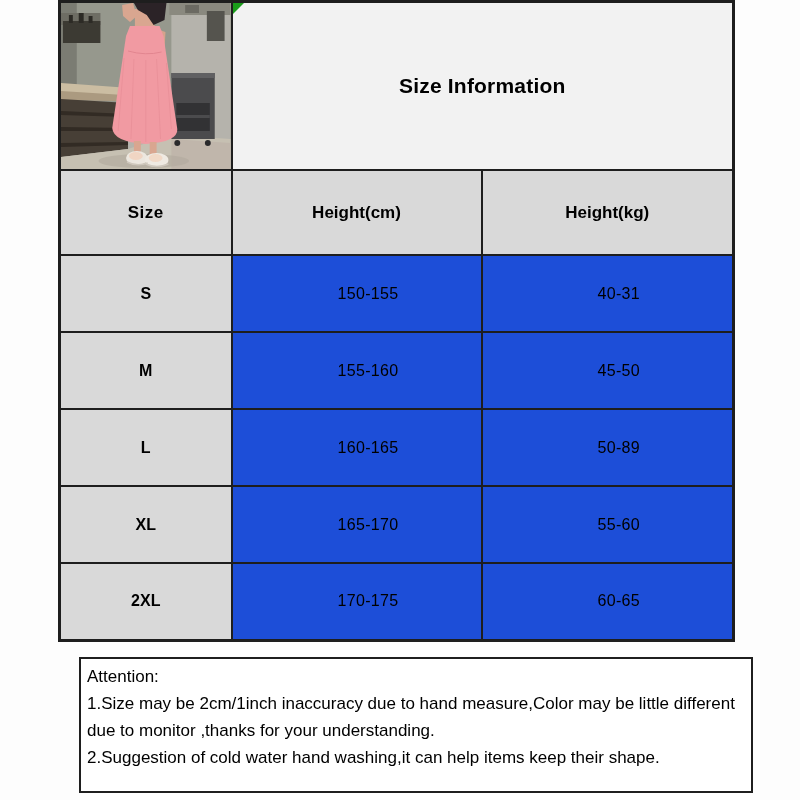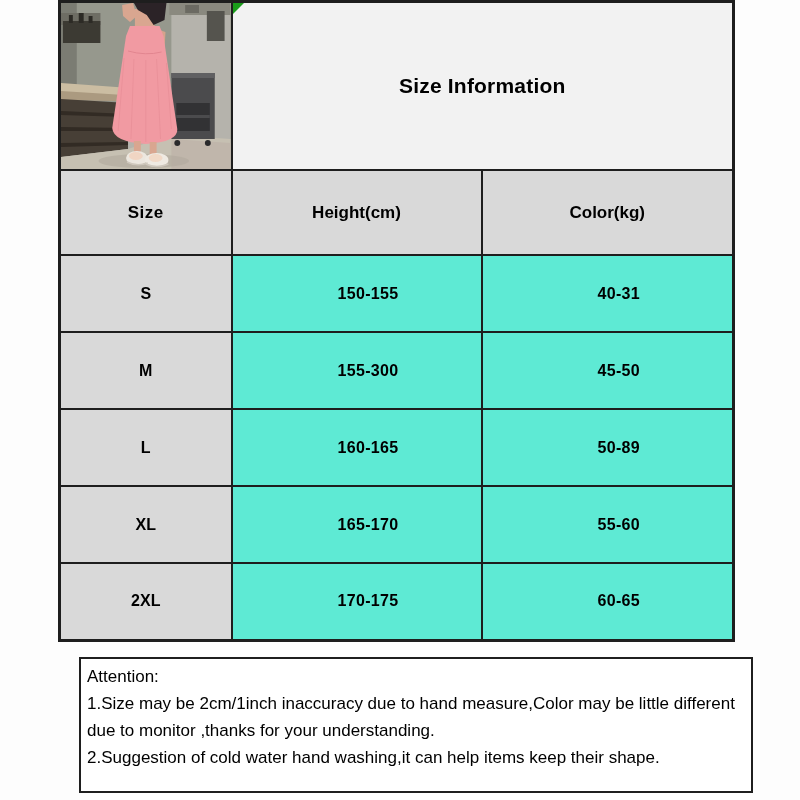--- a/index.html
+++ b/index.html
@@ -18,21 +18,21 @@
   .title-cell{background:#f2f2f2;position:relative;}
   .title-text{font-size:21px;font-weight:bold;letter-spacing:0.2px;}
   .corner-flag{position:absolute;top:0;left:0;width:0;height:0;
     border-top:11px solid #1a9c1a;border-right:11px solid transparent;}
 
   tr.head-row th{background:#d9d9d9;height:83px;font-size:17px;font-weight:bold;}
   th.size-head{font-size:29px;letter-spacing:0.5px;margin-left:20px;}
 
   tr.data-row{height:77px;}
   tr.data-row td.label{background:#d9d9d9;font-weight:bold;font-size:16px;}
-  tr.data-row td.value{background:#5eead4;font-size:16px;font-weight:700;letter-spacing:0.3px;padding-left:23px;}
+  tr.data-row td.value{background:#1d4ed8;font-size:16px;font-weight:400;letter-spacing:0.3px;padding-left:23px;}
 
   
   .attention{position:absolute;left:79px;top:657px;width:674px;height:136px;
     box-sizing:border-box;background:#ffffff;border:2px solid #1e1e1e;
     padding:4px 8px 0 6px;font-size:17px;line-height:27px;}
   .attention p{margin:0;}
 </style>
 </head>
 <body>
 
@@ -113,31 +113,31 @@
       </td>
       <td class="title-cell" colspan="2">
         <span class="corner-flag"></span>
         <span class="title-text">Size Information</span>
       </td>
     </tr>
 
     <tr class="head-row">
       <th class="size-head">Size</th>
       <th>Height(cm)</th>
-      <th>Color(kg)</th>
+      <th>Height(kg)</th>
     </tr>
 
     <tr class="data-row">
       <td class="label">S</td>
       <td class="value">150-155</td>
       <td class="value">40-31</td>
     </tr>
     <tr class="data-row">
       <td class="label">M</td>
-      <td class="value">155-300</td>
+      <td class="value">155-160</td>
       <td class="value">45-50</td>
     </tr>
     <tr class="data-row">
       <td class="label">L</td>
       <td class="value">160-165</td>
       <td class="value">50-89</td>
     </tr>
     <tr class="data-row">
       <td class="label">XL</td>
       <td class="value">165-170</td>

